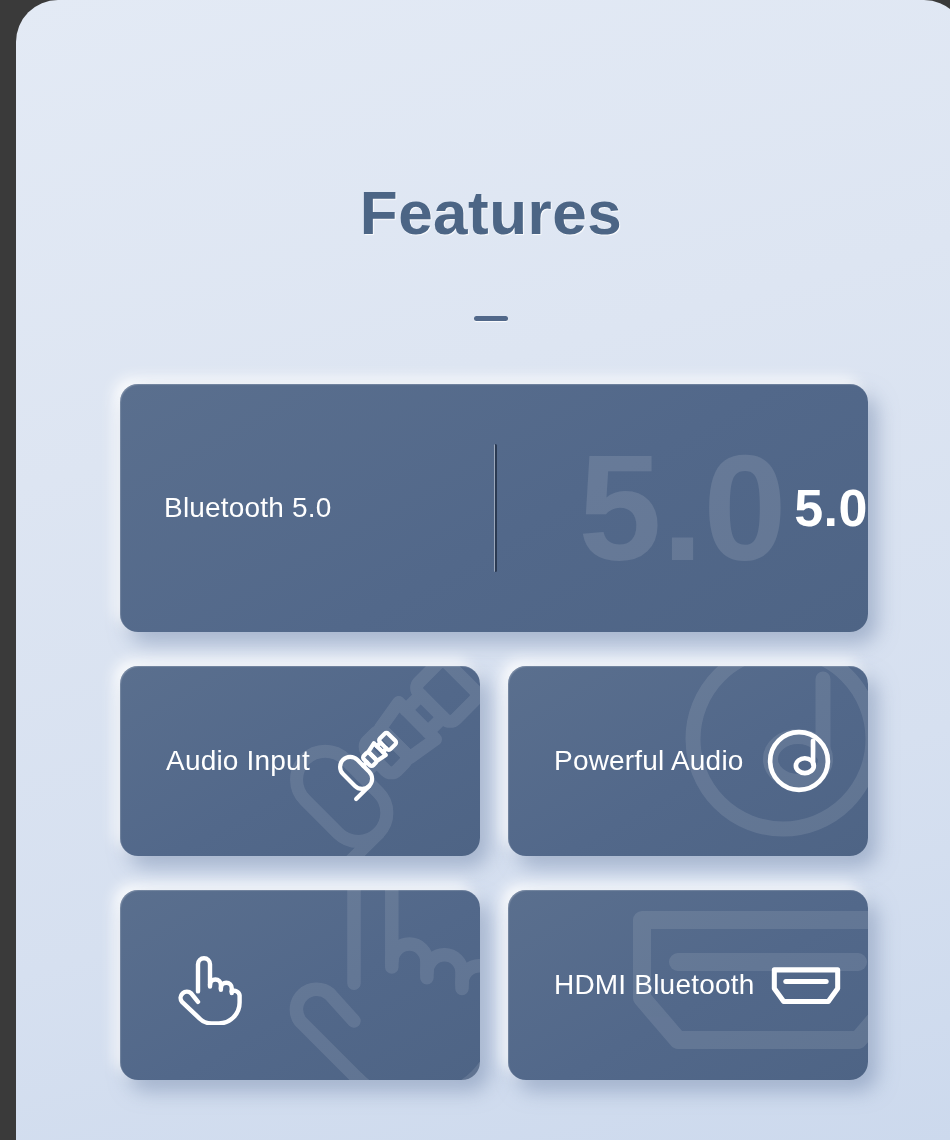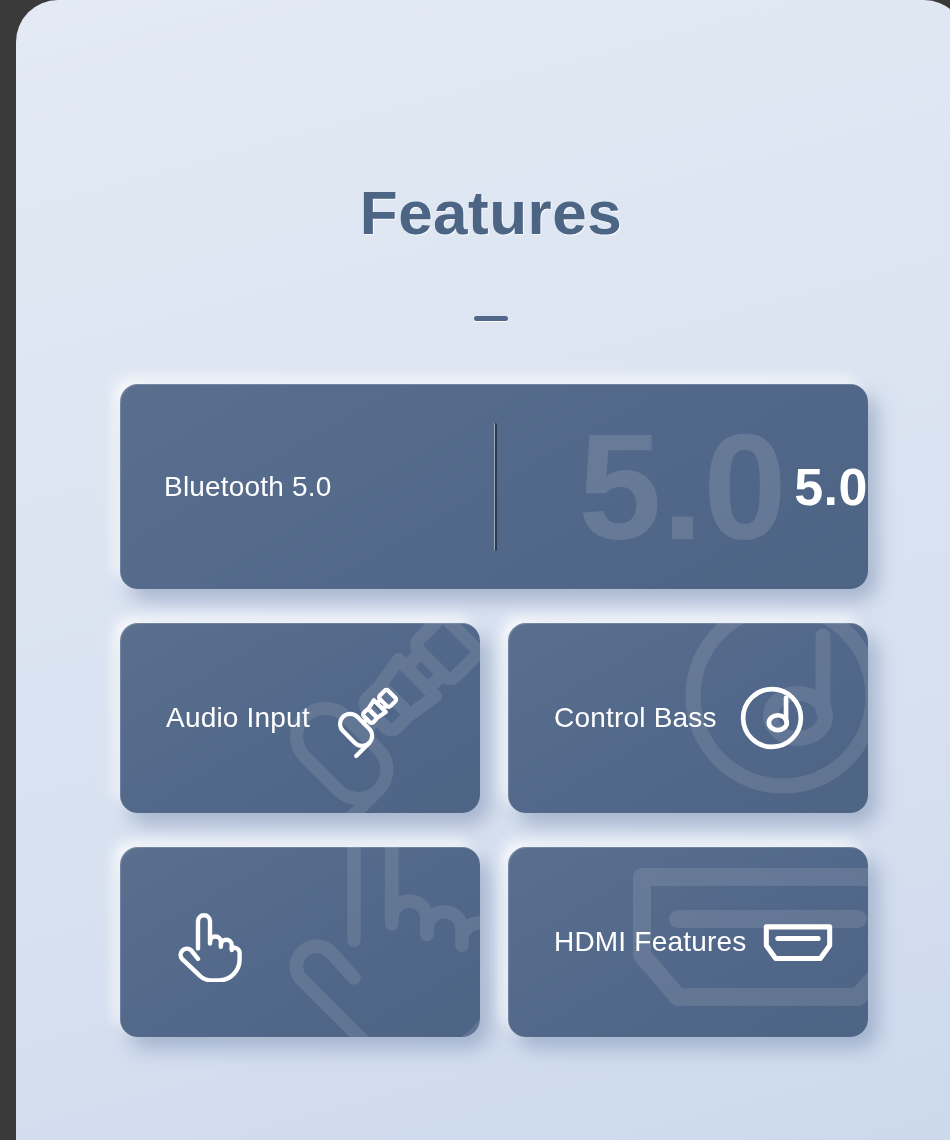--- a/index.html
+++ b/index.html
@@ -66,21 +66,21 @@
     border-radius: 18px;
     overflow: hidden;
     box-shadow:
       9px 11px 20px rgba(120, 140, 175, 0.55),
       -6px -6px 14px rgba(255, 255, 255, 0.92),
       inset 1px 1px 1px rgba(255, 255, 255, 0.18);
   }
 
   .card-wide {
     width: 748px;
-    height: 205px;
+    height: 248px;
     margin-bottom: 34px;
   }
 
   .row {
     display: flex;
     gap: 28px;
     margin-bottom: 34px;
     border-radius: 14px;
   }
   .card-small {
@@ -228,21 +228,21 @@
 
         <svg class="icon-watermark" width="250" height="250" viewBox="0 0 100 100" style="right:-40px; top:-52px;">
           <g fill="none" stroke="#ffffff" stroke-width="6" stroke-linecap="round" stroke-linejoin="round">
             <circle cx="50" cy="50" r="36"></circle>
             <path d="M66 26 L66 56"></path>
             <ellipse cx="56" cy="58" rx="11" ry="9"></ellipse>
           </g>
         </svg>
 
         <div class="card-inner small-inner">
-          <span class="card-label">Control Bass</span>
+          <span class="card-label">Powerful Audio</span>
           <svg class="icon-fg" width="78" height="78" viewBox="0 0 100 100">
             <g fill="none" stroke="#ffffff" stroke-width="6" stroke-linecap="round" stroke-linejoin="round">
               <circle cx="50" cy="50" r="37"></circle>
               <path d="M68 24 L68 54"></path>
               <ellipse cx="57.5" cy="56" rx="11.5" ry="9.5"></ellipse>
             </g>
           </svg>
         </div>
       </div>
 
@@ -276,21 +276,21 @@
       <div class="card card-small">
 
         <svg class="icon-watermark" width="300" height="190" viewBox="0 0 100 62" style="right:-50px; top:-8px;">
           <g fill="none" stroke="#ffffff" stroke-width="6" stroke-linejoin="round" stroke-linecap="round">
             <path d="M8 12 L92 12 L92 38 L80 52 L20 52 L8 38 Z"></path>
             <path d="M20 26 L80 26"></path>
           </g>
         </svg>
 
         <div class="card-inner small-inner">
-          <span class="card-label">HDMI Features</span>
+          <span class="card-label">HDMI Bluetooth</span>
           <svg class="icon-fg" width="72" height="46" viewBox="0 0 100 62">
             <g fill="none" stroke="#ffffff" stroke-width="7" stroke-linejoin="round" stroke-linecap="round">
               <path d="M6 10 L94 10 L94 36 L81 54 L19 54 L6 36 Z"></path>
               <path d="M22 26 L78 26"></path>
             </g>
           </svg>
         </div>
       </div>
 
     </div>

